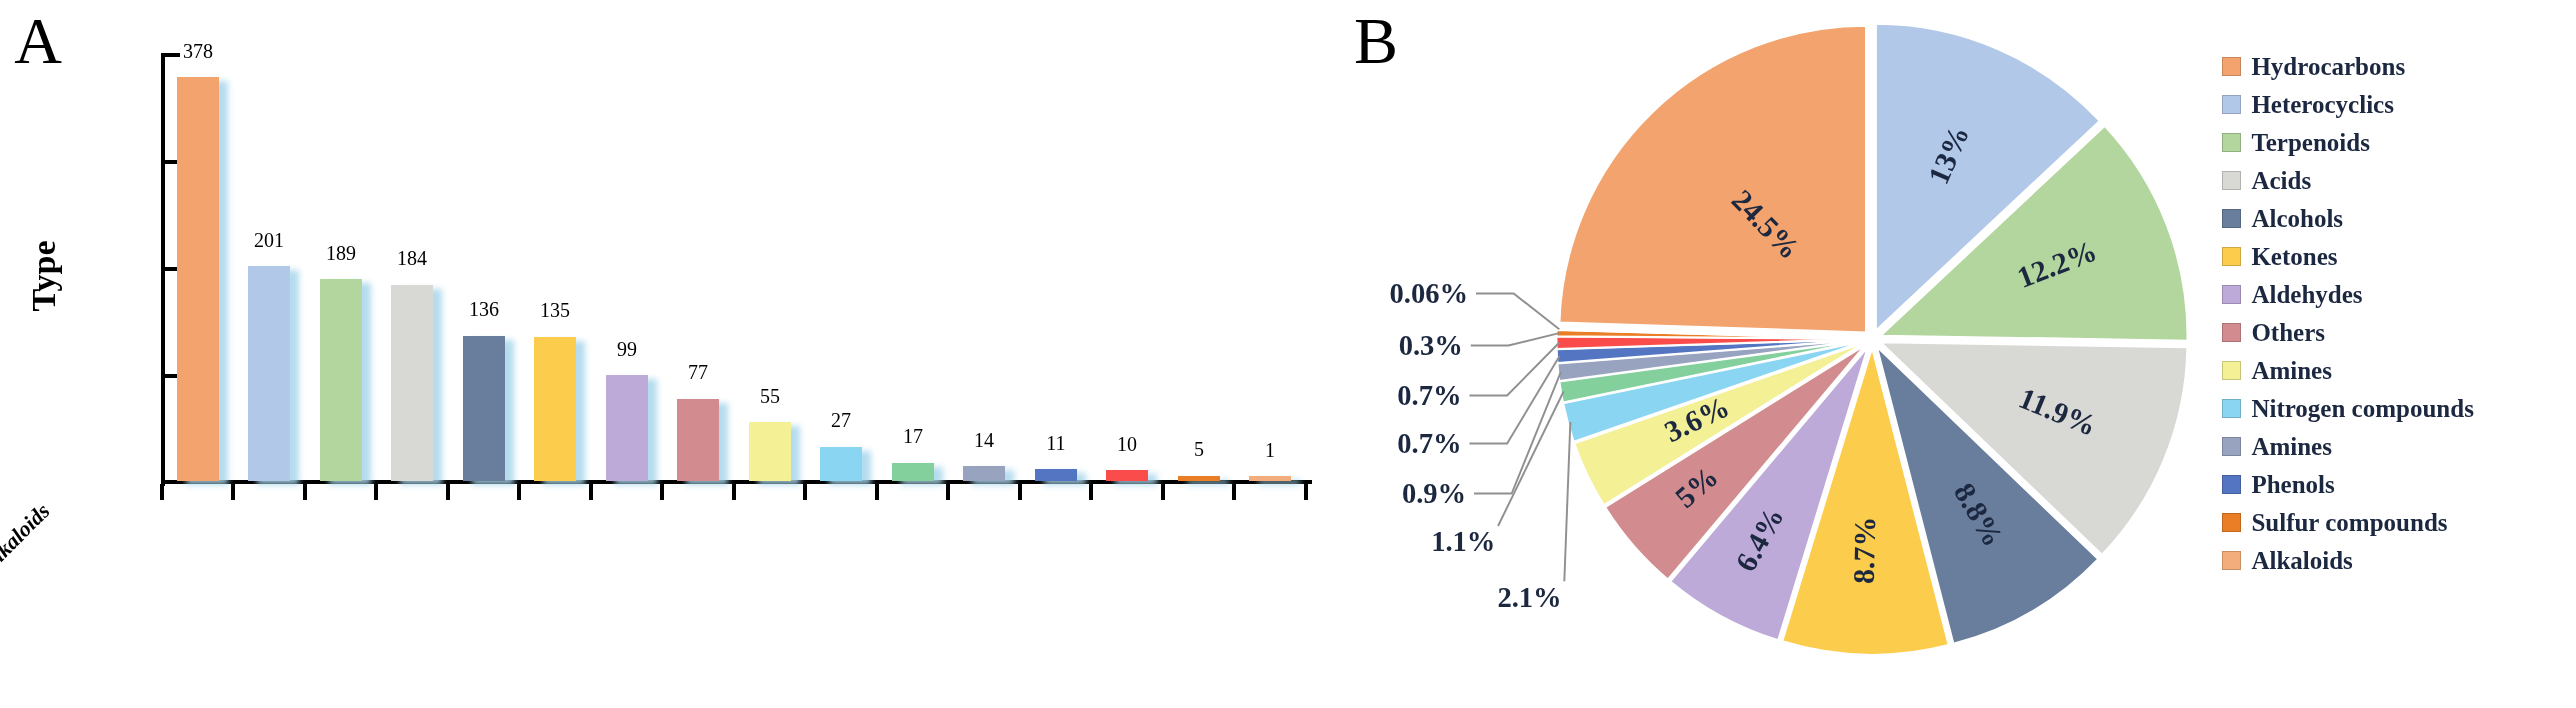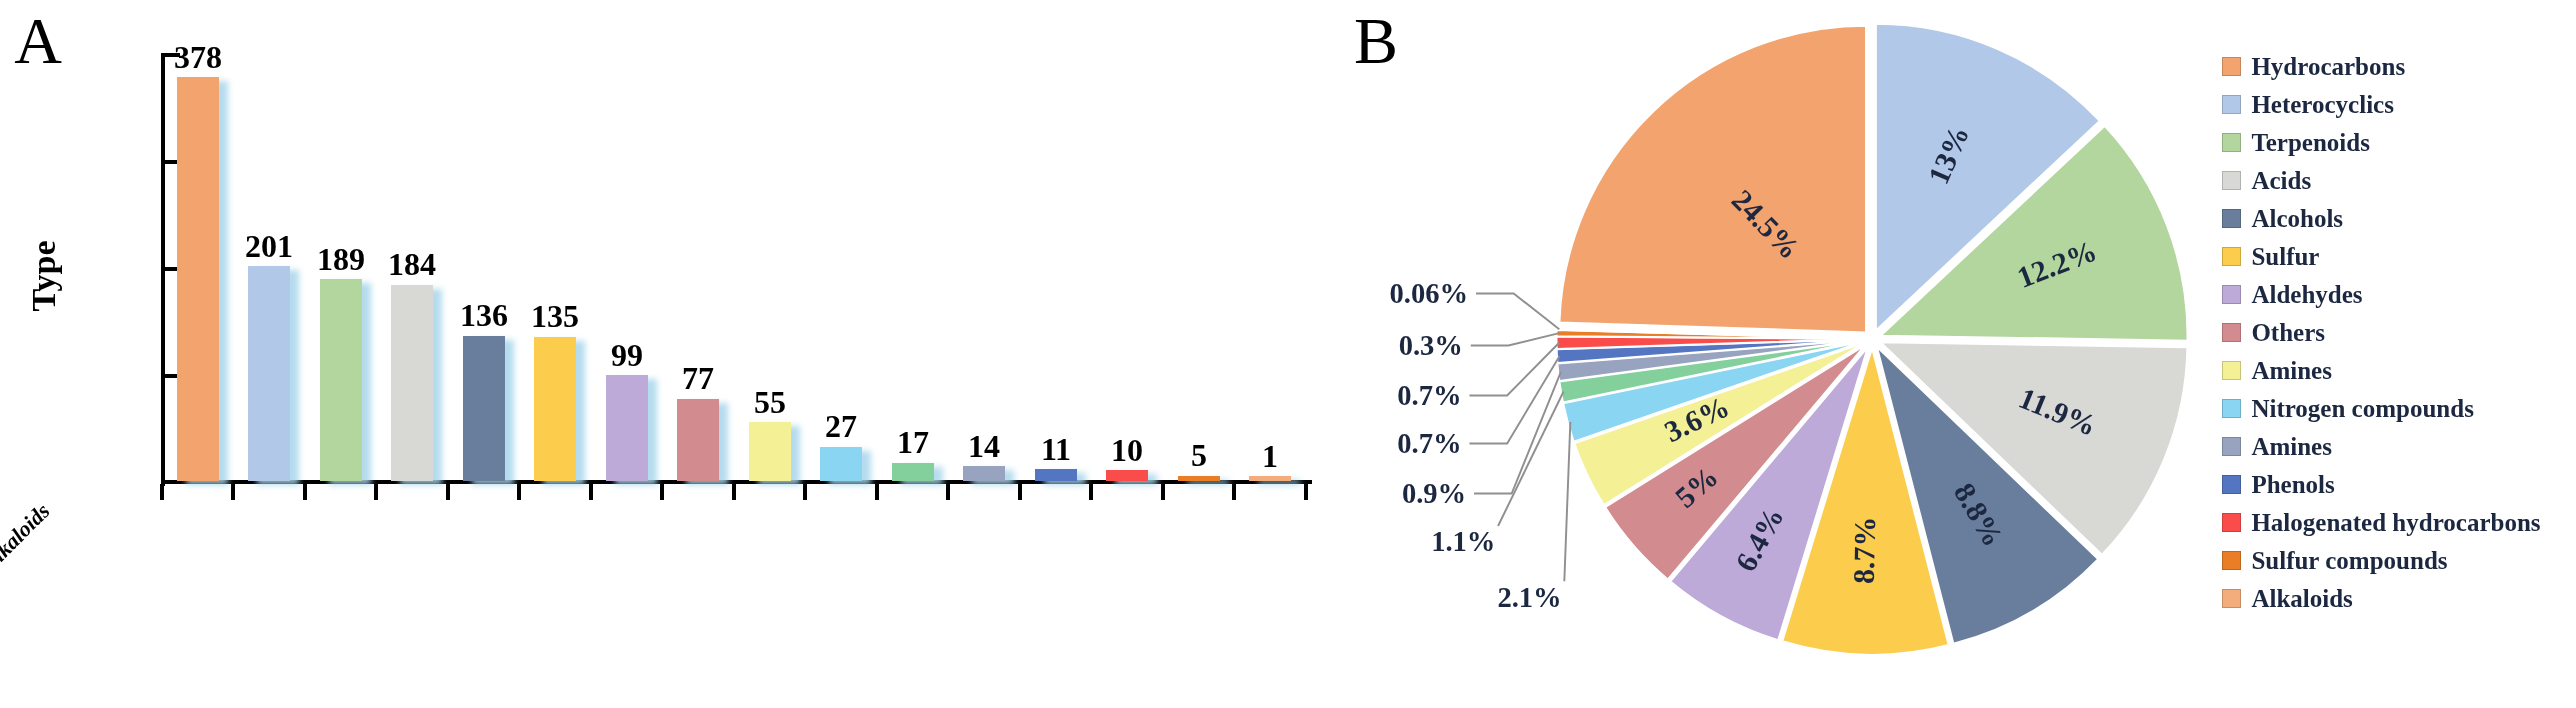--- a/index.html
+++ b/index.html
@@ -11,21 +11,21 @@
   .panel-b{left:1333px;width:1243px;}
   .panel-letter{position:absolute;font-size:66px;font-weight:400;color:#000;line-height:1;}
   .panel-letter.a{left:14.3px;top:7.8px;}
   .panel-letter.b{left:21px;top:7.8px;}
   .y-axis-title{position:absolute;left:-86px;top:257px;width:260px;text-align:center;
       font-size:34px;font-weight:700;color:#000;transform:rotate(-90deg);}
   .axis-line{position:absolute;background:#000;}
   .ytick-mark{position:absolute;background:#000;height:3.9px;width:15.6px;}
   .xtick-mark{position:absolute;background:#000;width:3.9px;height:15.6px;}
   .bar{position:absolute;box-shadow:9px 3.9px 5.9px rgba(168,214,235,0.85);}
-  .bar-value{position:absolute;width:130px;text-align:center;font-size:32px;font-weight:700;
+  .bar-value{position:absolute;width:130px;text-align:center;font-size:20px;font-weight:400;
       color:#000;line-height:1;}
   .x-label{position:absolute;white-space:nowrap;font-size:22px;font-weight:700;font-style:italic;
       color:#000;transform-origin:top right;transform:rotate(-45deg);line-height:1.1;}
   #pie-svg{position:absolute;left:0;top:0;width:1243px;height:709px;}
   .legend{position:absolute;left:889px;top:47px;display:flex;flex-direction:column;}
   .legend-item{display:flex;align-items:center;height:38px;}
   .legend-swatch{width:19px;height:19px;margin-right:10.4px;box-sizing:border-box;
       border:0.7px solid rgba(0,0,0,0.18);}
   .legend-label{font-size:25px;font-weight:700;color:#1c2740;white-space:nowrap;line-height:1;}
 </style>
@@ -162,21 +162,21 @@
         <div class="legend-item">
           <span class="legend-swatch" style="background: rgb(216, 216, 213);"></span>
           <span class="legend-label">Acids</span>
         </div>
         <div class="legend-item">
           <span class="legend-swatch" style="background: rgb(105, 126, 157);"></span>
           <span class="legend-label">Alcohols</span>
         </div>
         <div class="legend-item">
           <span class="legend-swatch" style="background: rgb(252, 204, 76);"></span>
-          <span class="legend-label">Sulfur</span>
+          <span class="legend-label">Ketones</span>
         </div>
         <div class="legend-item">
           <span class="legend-swatch" style="background: rgb(189, 170, 216);"></span>
           <span class="legend-label">Aldehydes</span>
         </div>
         <div class="legend-item">
           <span class="legend-swatch" style="background: rgb(210, 139, 142);"></span>
           <span class="legend-label">Others</span>
         </div>
         <div class="legend-item">
@@ -189,24 +189,20 @@
         </div>
         <div class="legend-item">
           <span class="legend-swatch" style="background: rgb(151, 163, 191);"></span>
           <span class="legend-label">Amines</span>
         </div>
         <div class="legend-item">
           <span class="legend-swatch" style="background: rgb(84, 118, 194);"></span>
           <span class="legend-label">Phenols</span>
         </div>
         <div class="legend-item">
-          <span class="legend-swatch" style="background: rgb(250, 76, 75);"></span>
-          <span class="legend-label">Halogenated hydrocarbons</span>
-        </div>
-        <div class="legend-item">
           <span class="legend-swatch" style="background: rgb(233, 126, 38);"></span>
           <span class="legend-label">Sulfur compounds</span>
         </div>
         <div class="legend-item">
           <span class="legend-swatch" style="background: rgb(243, 172, 124);"></span>
           <span class="legend-label">Alkaloids</span>
         </div>
       </div>
   </section>
 

